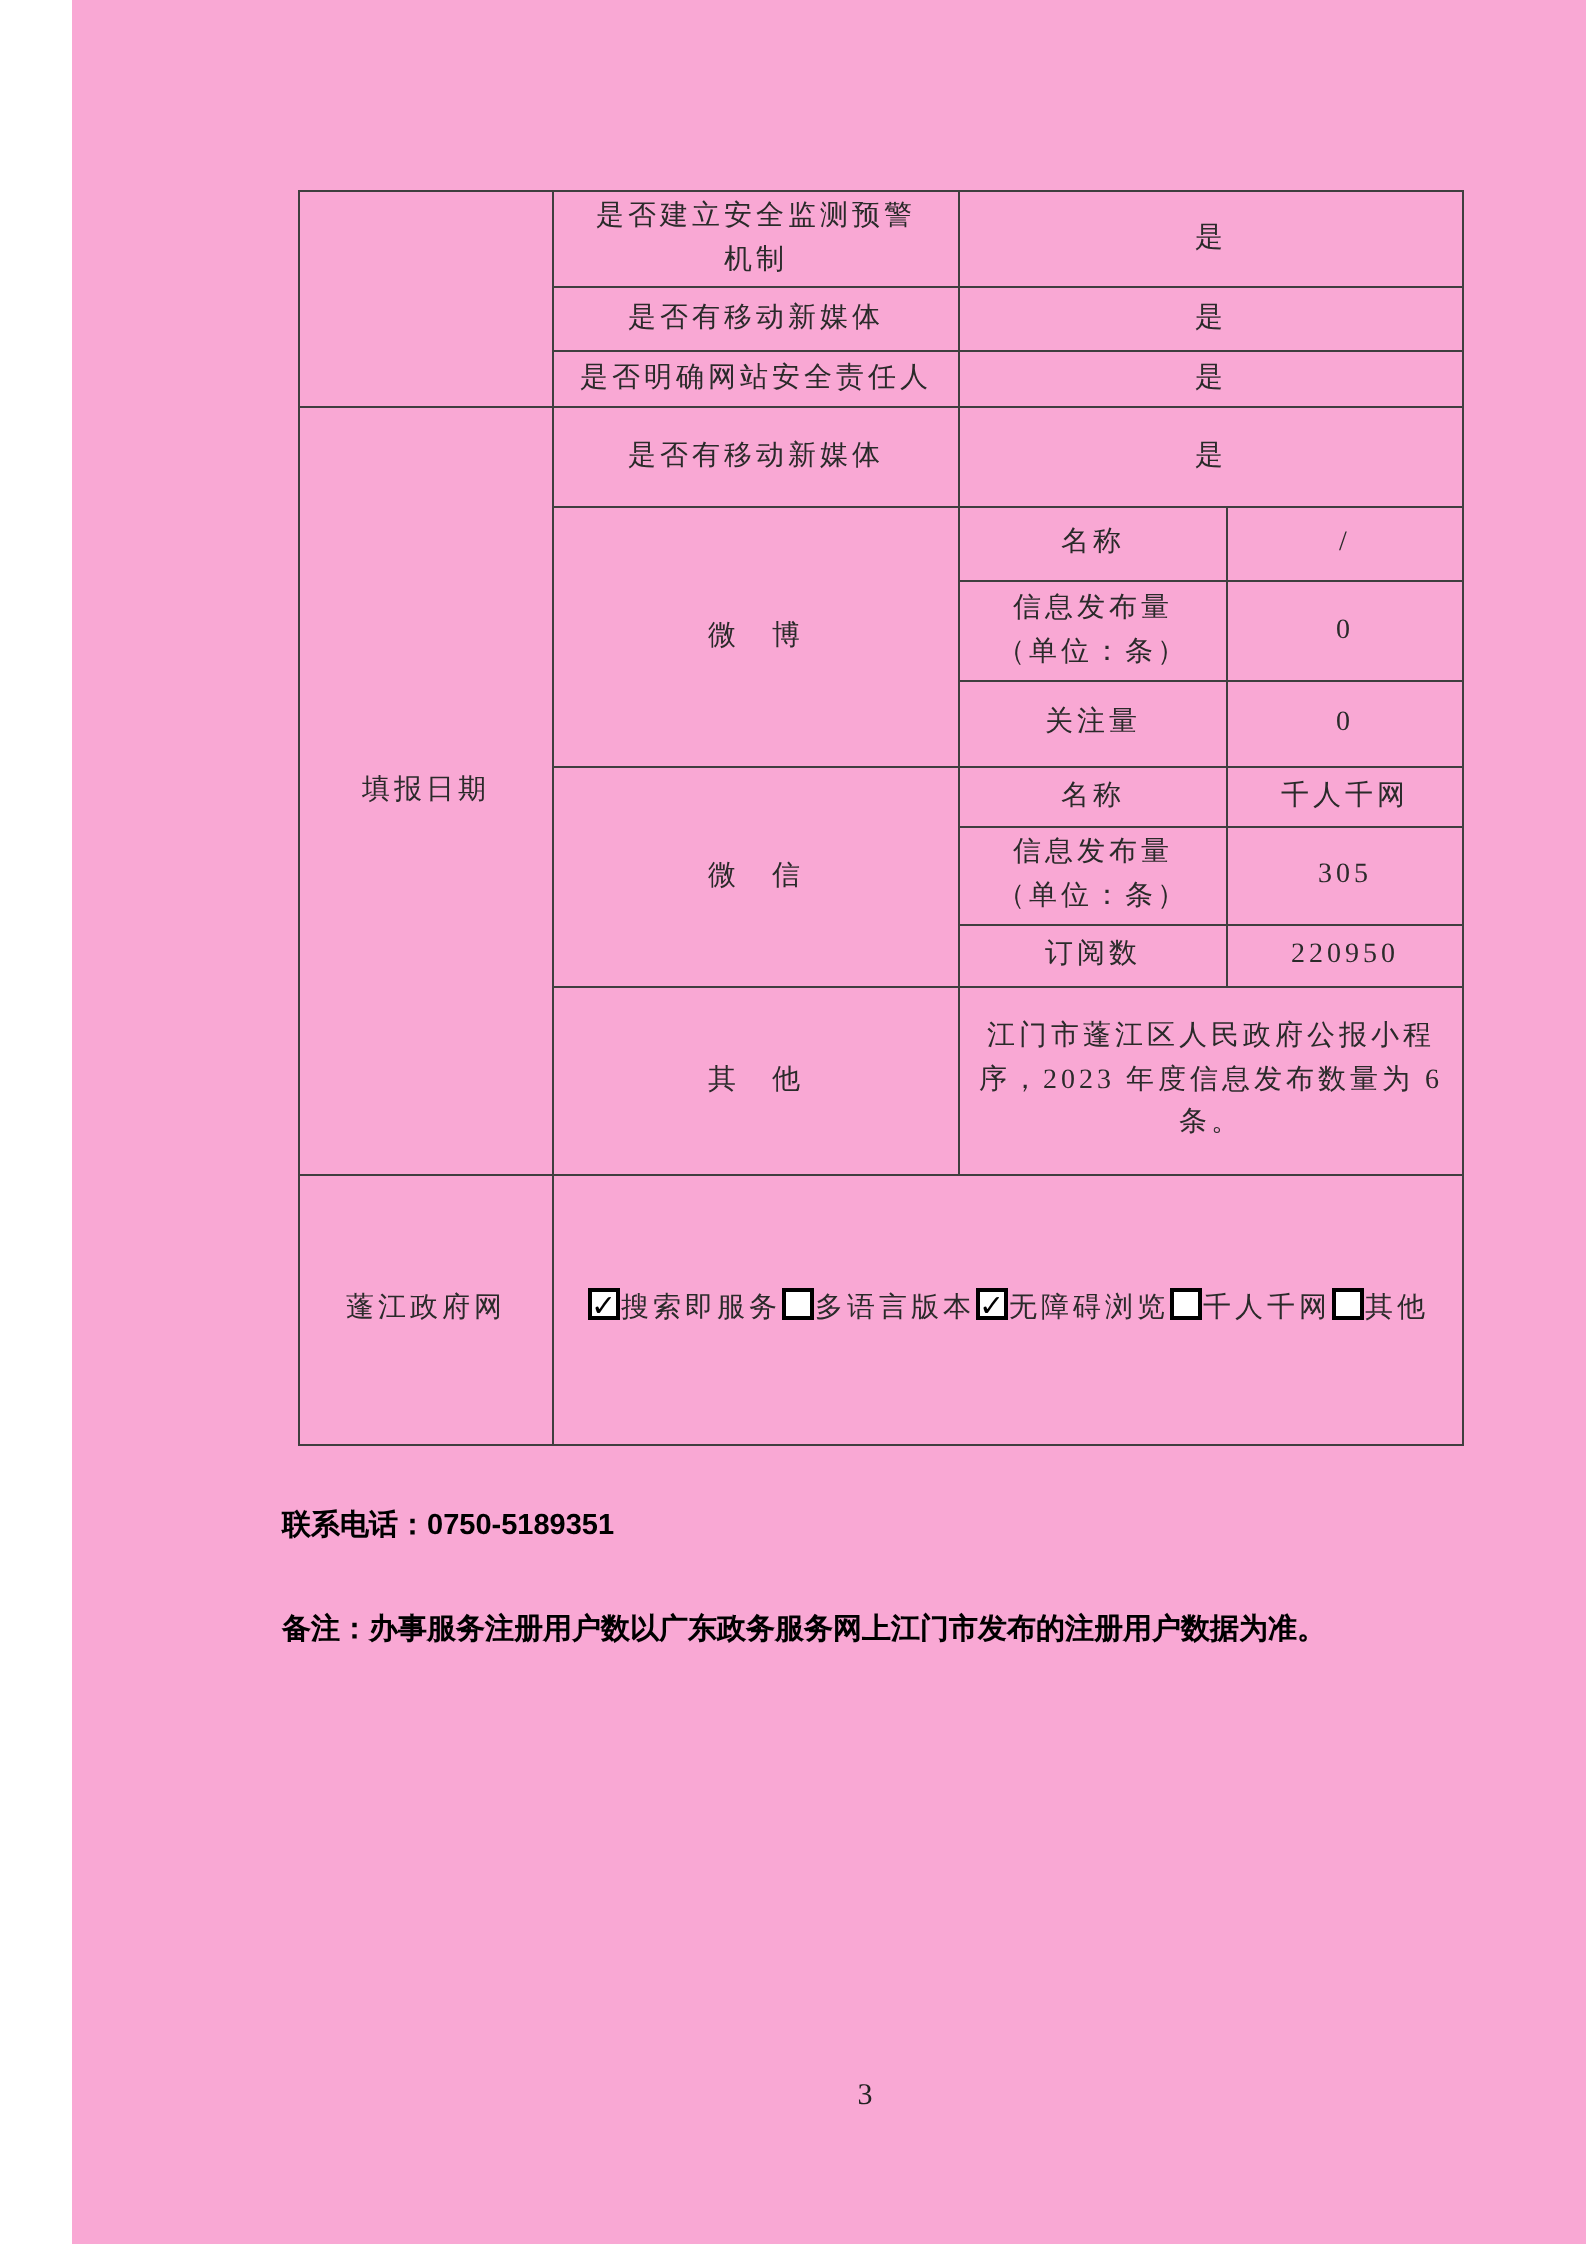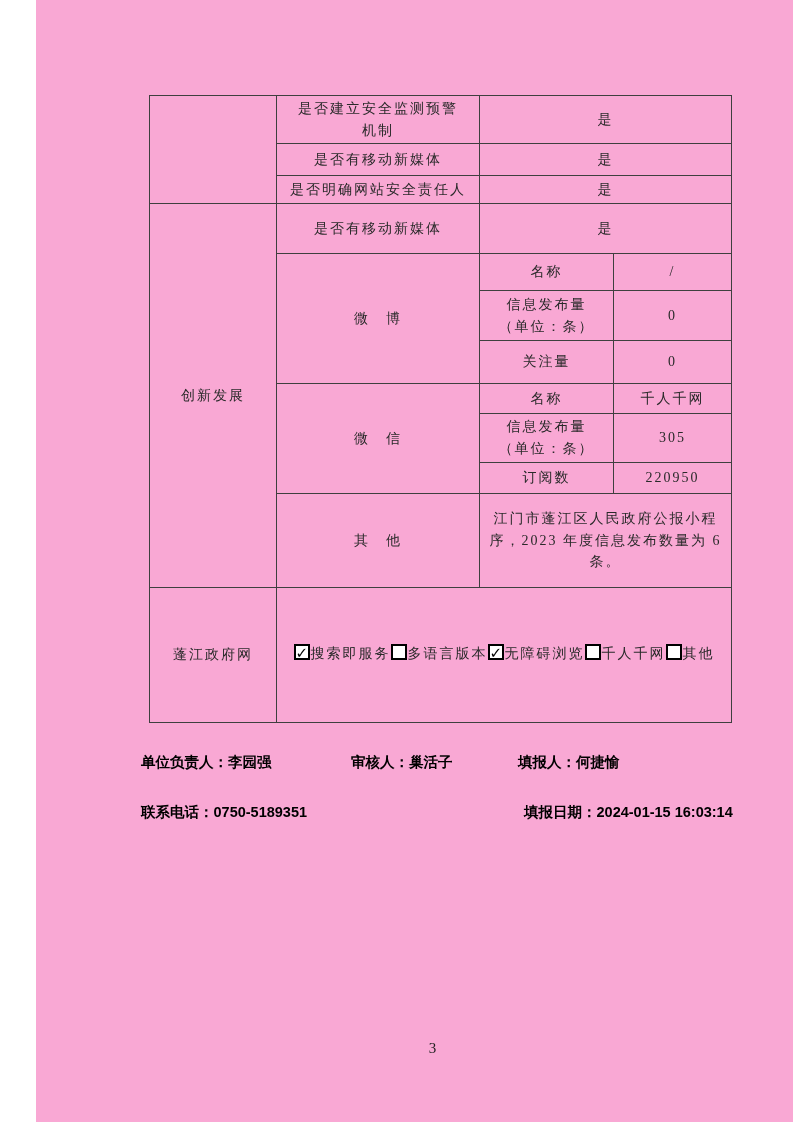--- a/index.html
+++ b/index.html
@@ -87,21 +87,21 @@
     <tr style="height:32px">
       <td>是否有移动新媒体</td>
       <td class="val" colspan="2">是</td>
     </tr>
     <tr style="height:28px">
       <td>是否明确网站安全责任人</td>
       <td class="val" colspan="2">是</td>
     </tr>
 
     <tr style="height:50px">
-      <td rowspan="8" class="section">创新发展</td>
+      <td rowspan="8" class="section">填报日期</td>
       <td>是否有移动新媒体</td>
       <td class="val" colspan="2">是</td>
     </tr>
 
     <tr style="height:37px">
       <td rowspan="3">微　博</td>
       <td>名称</td>
       <td class="val">/</td>
     </tr>
     <tr style="height:50px">
@@ -140,25 +140,20 @@
       <td class="section">蓬江政府网</td>
       <td class="cbrow" colspan="3">
         <span class="cb checked"></span><span class="cbl">搜索即服务</span><span class="cb"></span><span class="cbl">多语言版本</span><span class="cb checked"></span><span class="cbl">无障碍浏览</span><span class="cb"></span><span class="cbl">千人千网</span><span class="cb"></span><span class="cbl">其他</span>
       </td>
     </tr>
   </tbody>
     </table>
 
   <div class="footer">
     <div class="fline">
-      <span class="fpos p0">单位负责人：李园强</span>
-      <span class="fpos p1">审核人：巢活子</span>
-      <span class="fpos p2">填报人：何捷愉</span>
+      <span class="fpos p0">联系电话：0750-5189351</span>
     </div>
-    <div class="fline">
-      <span class="fpos p0">联系电话：0750-5189351</span>
-      <span class="fpos p3">填报日期：2024-01-15 16:03:14</span>
-    </div>
+    <div class="note-line">备注：办事服务注册用户数以广东政务服务网上江门市发布的注册用户数据为准。</div>
   </div>
 
   <div class="pageno">3</div>
 
 </div>
 
 </body></html>

